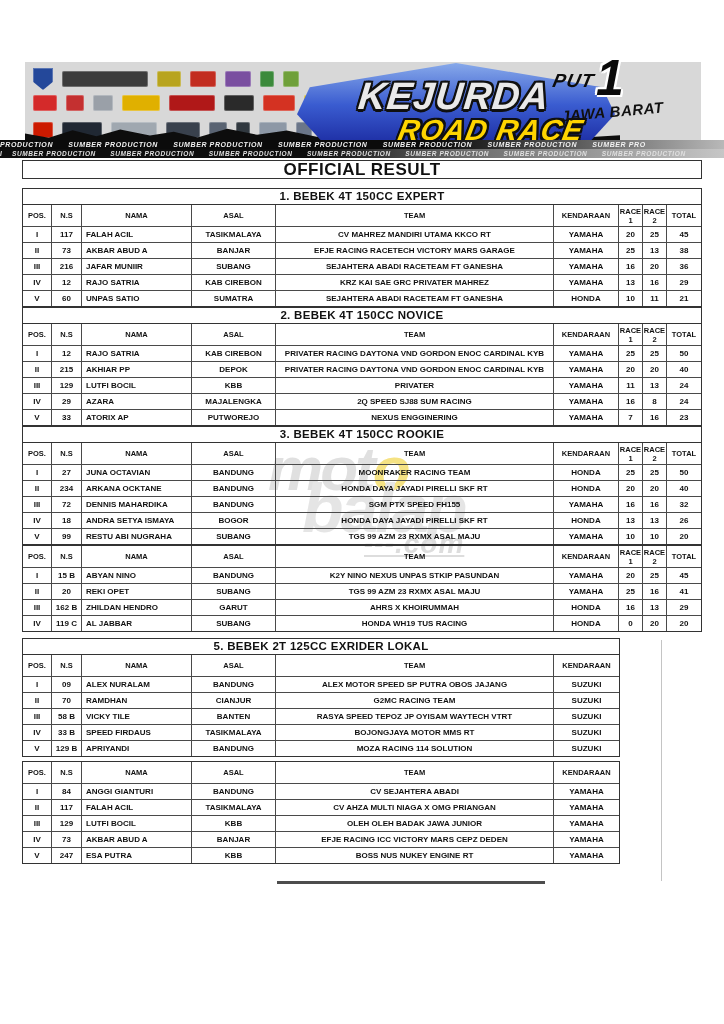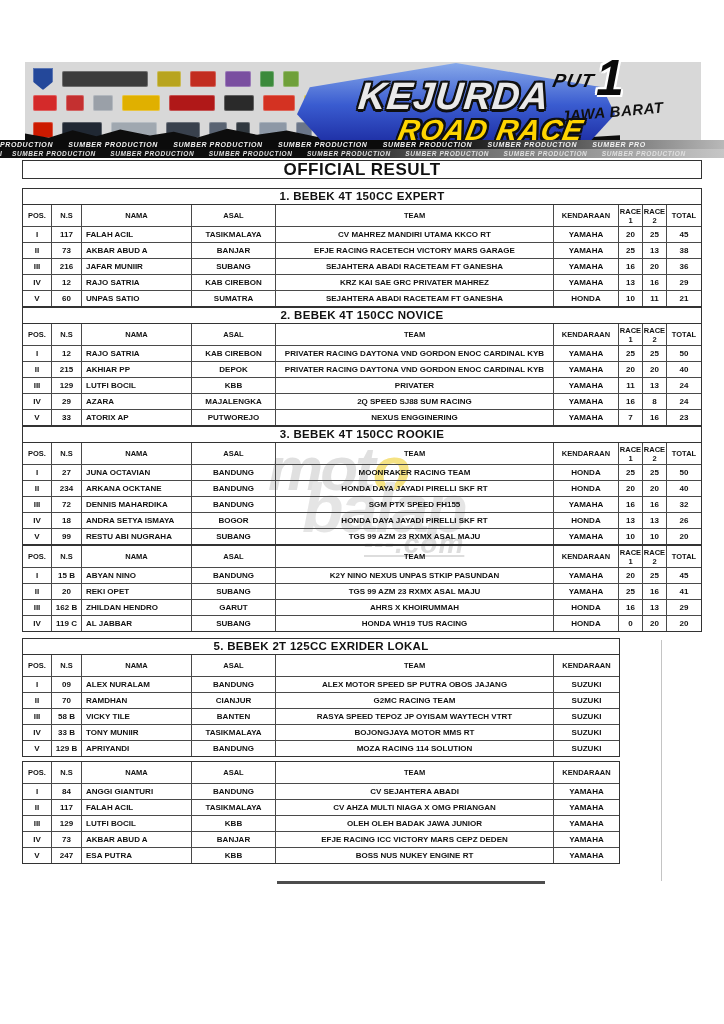--- a/index.html
+++ b/index.html
@@ -430,21 +430,21 @@
           <div class="cell c0">III</div>
           <div class="cell c1">58 B</div>
           <div class="cell c2">VICKY TILE</div>
           <div class="cell c3">BANTEN</div>
           <div class="cell c4">RASYA SPEED TEPOZ JP OYISAM WAYTECH VTRT</div>
           <div class="cell c5">SUZUKI</div>
         </div>
         <div class="row data">
           <div class="cell c0">IV</div>
           <div class="cell c1">33 B</div>
-          <div class="cell c2">TONY MUNIIR</div>
+          <div class="cell c2">SPEED FIRDAUS</div>
           <div class="cell c3">TASIKMALAYA</div>
           <div class="cell c4">BOJONGJAYA MOTOR MMS RT</div>
           <div class="cell c5">SUZUKI</div>
         </div>
         <div class="row data">
           <div class="cell c0">V</div>
           <div class="cell c1">129 B</div>
           <div class="cell c2">APRIYANDI</div>
           <div class="cell c3">BANDUNG</div>
           <div class="cell c4">MOZA RACING 114 SOLUTION</div>

